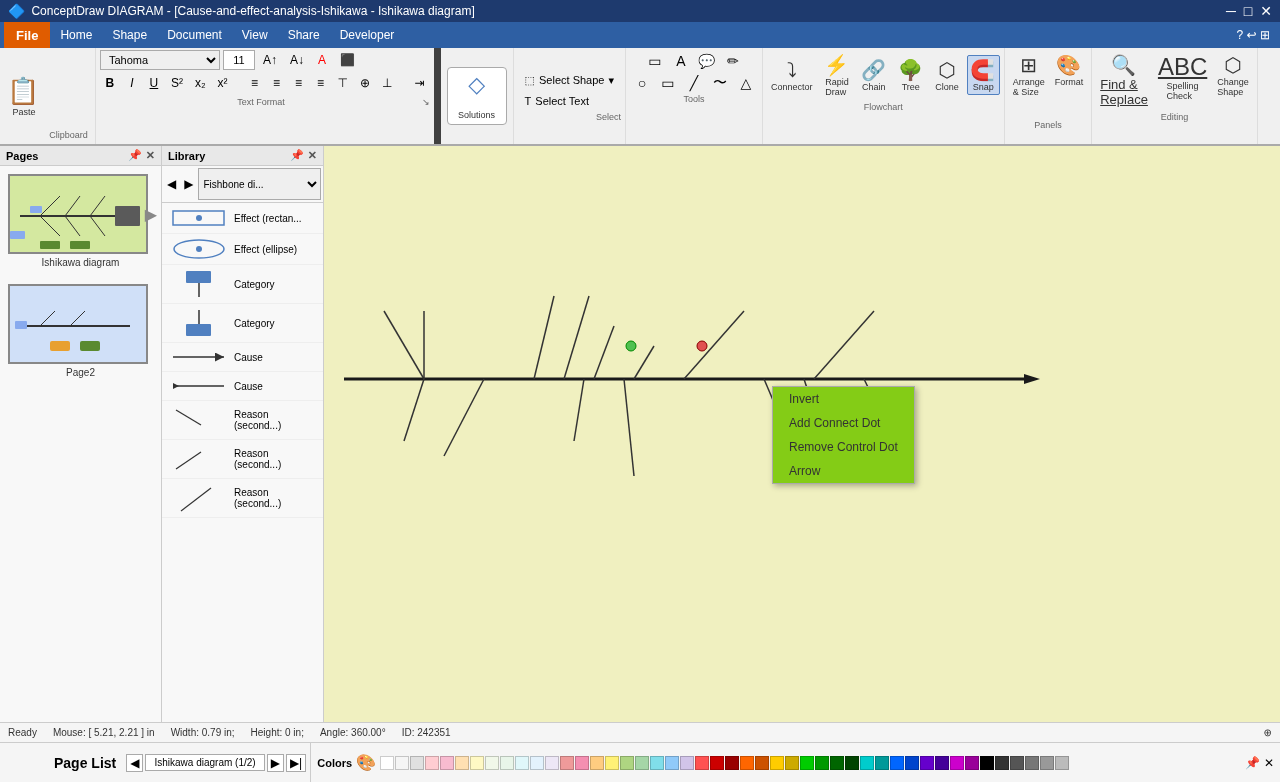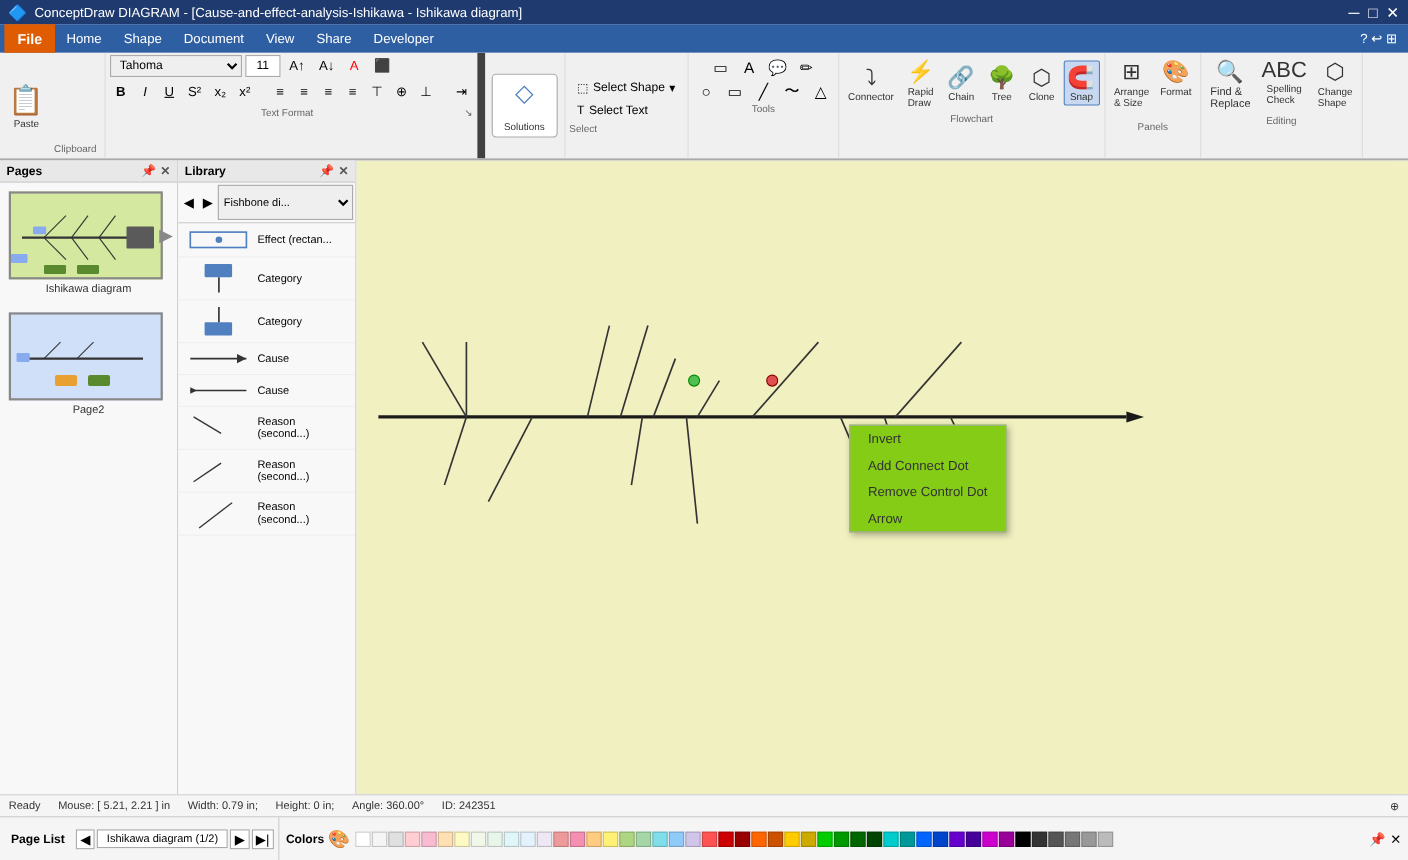--- a/index.html
+++ b/index.html
@@ -363,23 +363,24 @@
     }
     .page-list-section {
       display: flex;
       align-items: center;
       padding: 0 4px;
       gap: 4px;
       border-right: 1px solid #ccc;
       height: 100%;
     }
     .page-list-label {
-      font-size: 11px;
+      font-size: 14px;
       font-weight: bold;
       padding: 0 6px;
+      margin-left: 44px;
     }
     .page-list-nav {
       display: flex;
       align-items: center;
       gap: 2px;
     }
     .page-nav-btn {
       cursor: pointer;
       font-size: 12px;
       padding: 1px 3px;
@@ -522,21 +523,21 @@
   <div class="select-group">
     <div class="select-btn">
       <span>⬚</span>
       <span>Select Shape</span>
       <span>▾</span>
     </div>
     <div class="select-btn">
       <span>T</span>
       <span>Select Text</span>
     </div>
-    <div style="font-size:9px;color:#666;text-align:left;">Select</div>
+    <div style="font-size:9px;color:#666;text-align:right;">Select</div>
   </div>
 
   <div class="tools-group">
     <div class="tools-row">
       <div class="tool-btn">▭</div>
       <div class="tool-btn">A</div>
       <div class="tool-btn">💬</div>
       <div class="tool-btn">✏</div>
     </div>
     <div class="tools-row">
@@ -583,31 +584,31 @@
     <div class="panels-row">
       <div class="fc-btn">
         <div style="font-size:20px;">⊞</div>
         <div style="font-size:9px;">Arrange<br>&amp; Size</div>
       </div>
       <div class="fc-btn">
         <div style="font-size:20px;">🎨</div>
         <div style="font-size:9px;">Format</div>
       </div>
     </div>
-    <div style="font-size:9px;color:#666;text-align:center;margin-top:9px;">Panels</div>
+    <div style="font-size:9px;color:#666;text-align:center;margin-top:20px;">Panels</div>
   </div>
 
   <div class="editing-group">
     <div class="editing-row">
       <div class="fc-btn">
         <div style="font-size:20px;">🔍</div>
-        <div style="font-size:10px;">Find &amp;<br>Replace</div>
+        <div style="font-size:13px;text-decoration:underline;">Find &amp;<br>Replace</div>
       </div>
       <div class="fc-btn">
-        <div style="font-size:20px;">ABC</div>
+        <div style="font-size:24px;text-decoration:underline;">ABC</div>
         <div style="font-size:9px;">Spelling<br>Check</div>
       </div>
       <div class="fc-btn">
         <div style="font-size:20px;">⬡</div>
         <div style="font-size:9px;">Change<br>Shape</div>
       </div>
     </div>
     <div style="font-size:9px;color:#666;text-align:center;margin-top:2px;">Editing</div>
   </div>
 </div>
@@ -682,20 +683,29 @@
       <div class="lib-item">
         <div class="lib-shape">
           <svg width="55" height="22">
               <rect x="2" y="4" width="51" height="14" fill="none" stroke="#5080c0" stroke-width="1.5"></rect>
               <circle cx="28" cy="11" r="3" fill="#5080c0"></circle>
             </svg>
         </div>
         <span>Effect (rectan...</span>
       </div>
 
+      <div class="lib-item">
+        <div class="lib-shape">
+          <svg width="55" height="22">
+              <ellipse cx="28" cy="11" rx="25" ry="9" fill="none" stroke="#5080c0" stroke-width="1.5"></ellipse>
+              <circle cx="28" cy="11" r="3" fill="#5080c0"></circle>
+            </svg>
+        </div>
+        <span>Effect (ellipse)</span>
+      </div>
 
       <div class="lib-item">
         <div class="lib-shape">
           <svg width="55" height="30">
             <rect x="15" y="2" width="25" height="12" fill="#5080c0" rx="1"></rect>
             <line x1="28" y1="14" x2="28" y2="28" stroke="#333" stroke-width="1.5"></line>
           </svg>
         </div>
         <span>Category</span>
       </div>

